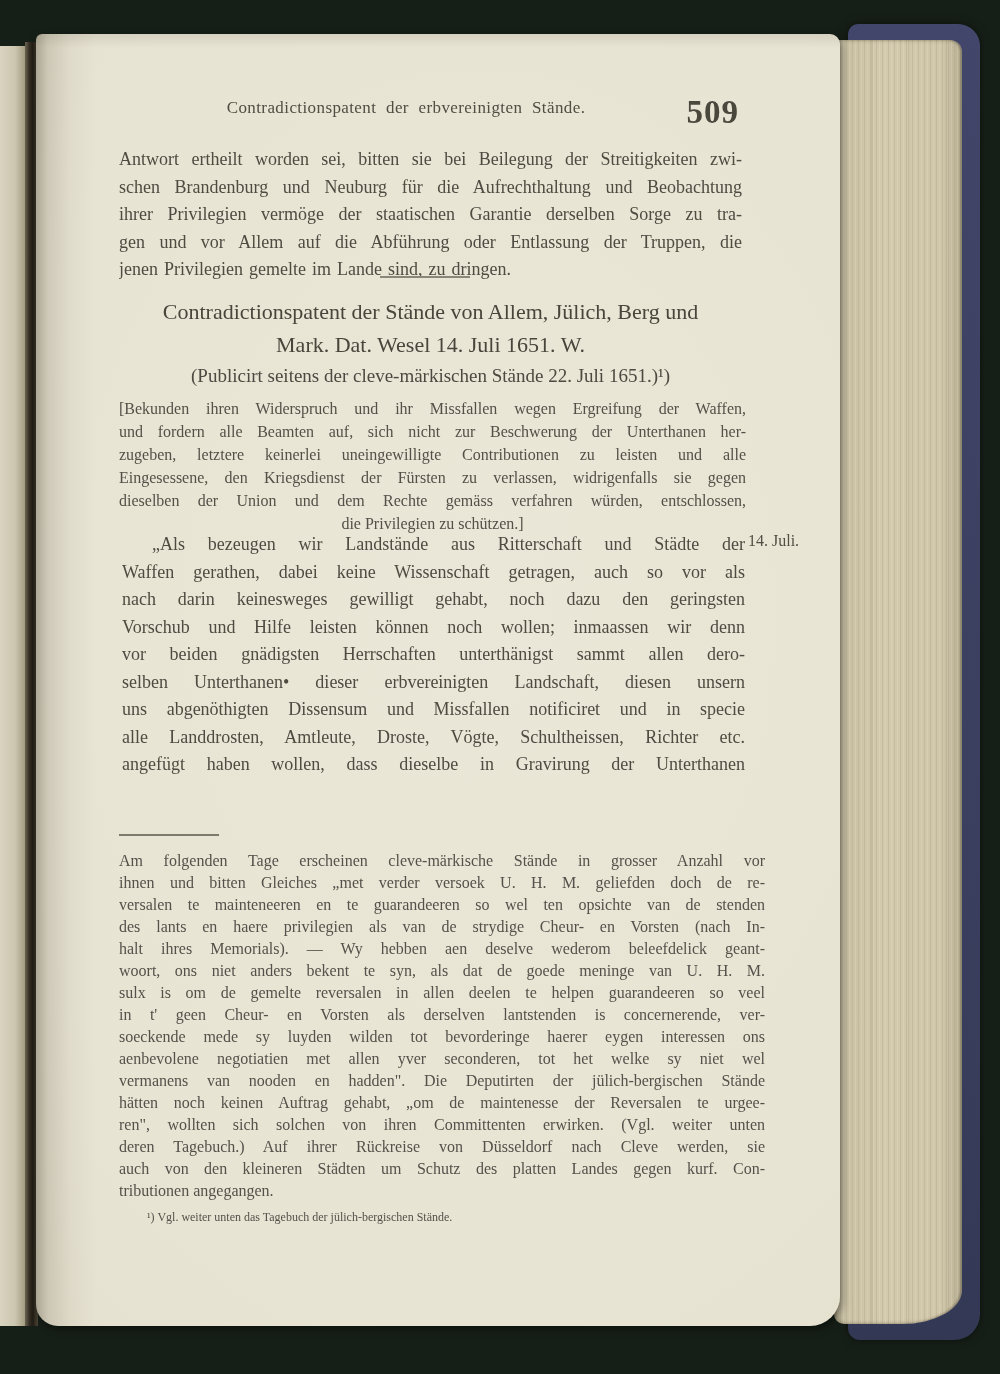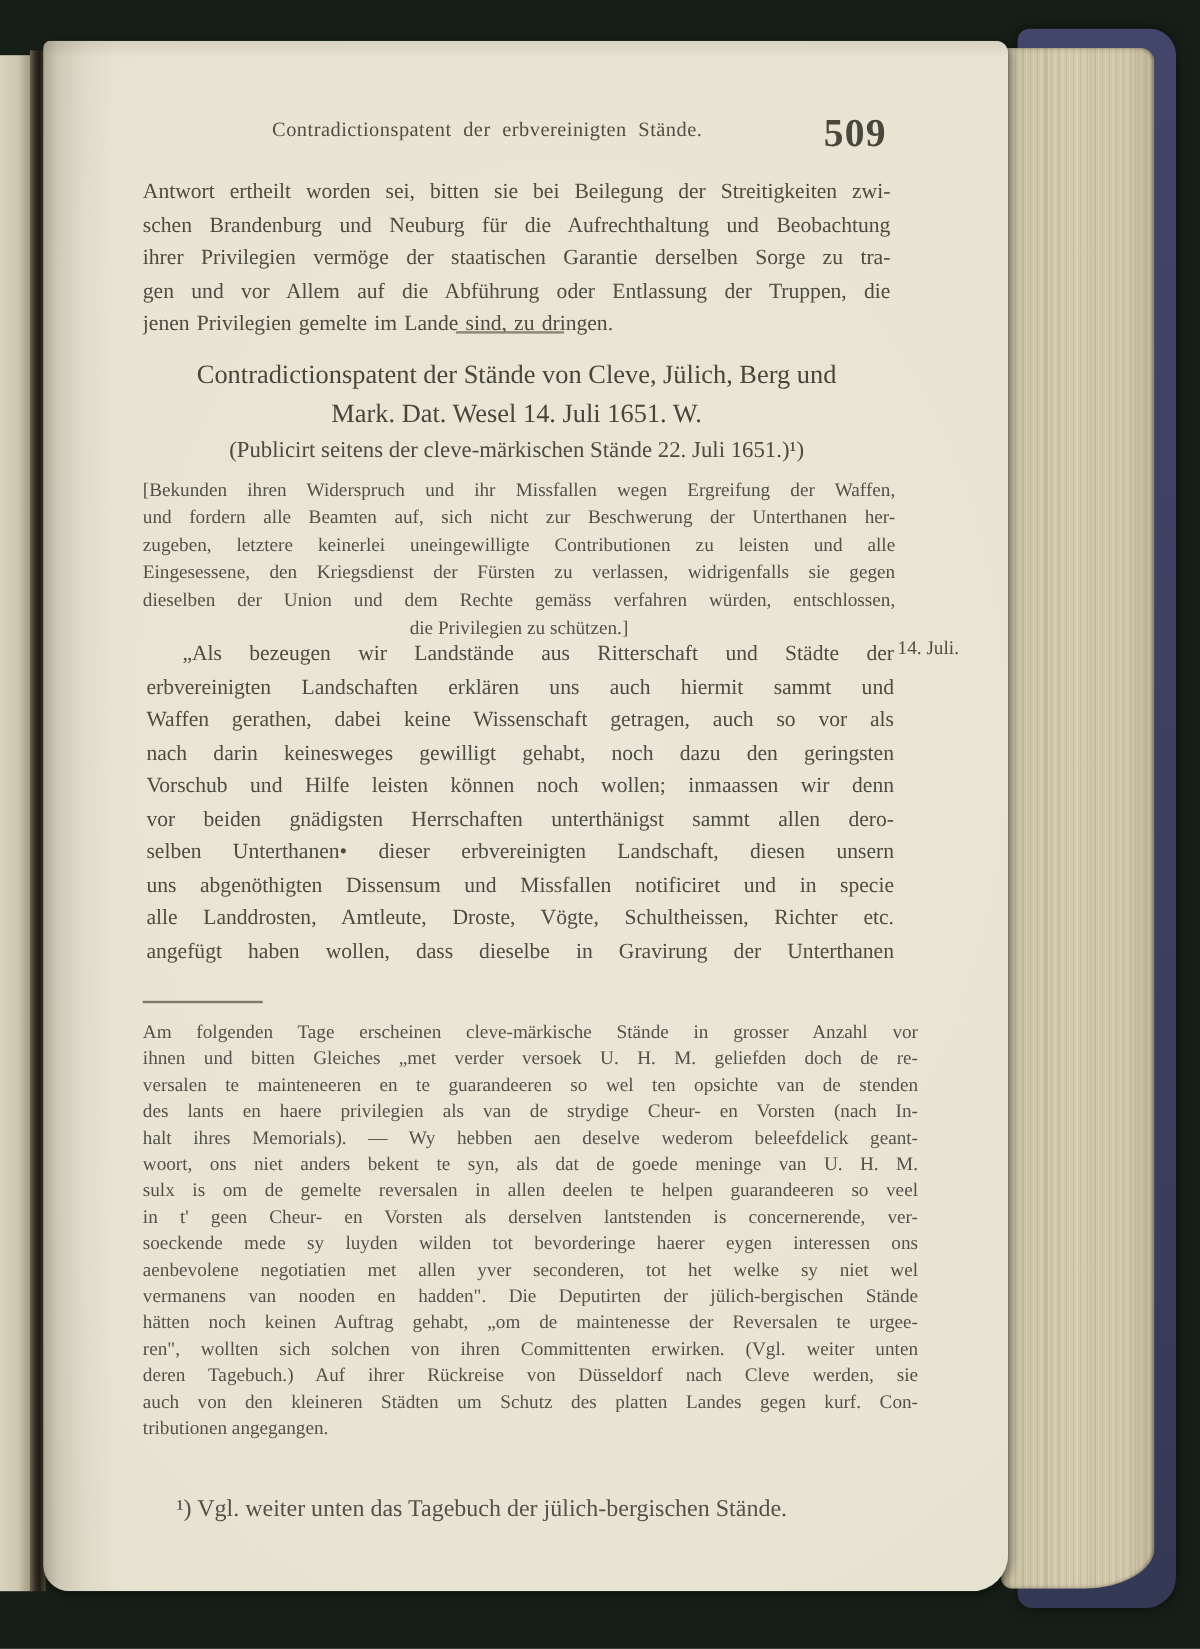--- a/index.html
+++ b/index.html
@@ -124,22 +124,22 @@
   
   .footnote-rule {
     top: 800px; left: 0; width: 100px; height: 2px;
     background: #7d796c;
   }
   
   .footnote-cont { top: 816px; left: 0; width: 646px; font-size: 16px; color: #54514a; }
   .footnote-cont .line { line-height: 22px; height: 22px; }
   .footnote-cont .line:last-child { text-align-last: left; }
   .footnote-1 {
-    top: 1212px; left: 0; width: 646px;
-    font-size: 20px; color: #54514a; text-indent: 28px;
+    top: 1172px; left: 0; width: 646px;
+    font-size: 12px; color: #54514a; text-indent: 28px;
     line-height: 22px;
   }
 </style>
 </head>
 <body>
 
 <div class="scene">
 
   <div class="cover-edge"></div>
   <div class="fore-edge"></div>
@@ -159,38 +159,37 @@
           <div class="line">Antwort ertheilt worden sei, bitten sie bei Beilegung der Streitigkeiten zwi-</div>
           <div class="line">schen Brandenburg und Neuburg für die Aufrechthaltung und Beobachtung</div>
           <div class="line">ihrer Privilegien vermöge der staatischen Garantie derselben Sorge zu tra-</div>
           <div class="line">gen und vor Allem auf die Abführung oder Entlassung der Truppen, die</div>
           <div class="line">jenen Privilegien gemelte im Lande sind, zu dringen.</div>
         </div>
 
       <div class="block divider-center"></div>
 
       <div class="block doc-title">
-        <div class="t-line">Contradictionspatent der Stände von Cleve, Jülich, Berg und</div>
+        <div class="t-line">Contradictionspatent der Stände von Allem, Jülich, Berg und</div>
         <div class="t-line">Mark. Dat. Wesel 14. Juli 1651. W.</div>
       </div>
 
       <div class="block doc-subtitle">(Publicirt seitens der cleve-märkischen Stände 22. Juli 1651.)¹)</div>
 
       <div class="block summary">
           <div class="line">[Bekunden ihren Widerspruch und ihr Missfallen wegen Ergreifung der Waffen,</div>
           <div class="line">und fordern alle Beamten auf, sich nicht zur Beschwerung der Unterthanen her-</div>
           <div class="line">zugeben, letztere keinerlei uneingewilligte Contributionen zu leisten und alle</div>
           <div class="line">Eingesessene, den Kriegsdienst der Fürsten zu verlassen, widrigenfalls sie gegen</div>
           <div class="line">dieselben der Union und dem Rechte gemäss verfahren würden, entschlossen,</div>
           <div class="line">die Privilegien zu schützen.]</div>
         </div>
 
       <div class="block body-para">
           <div class="line">„Als bezeugen wir Landstände aus Ritterschaft und Städte der</div>
-          <div class="line">erbvereinigten Landschaften erklären uns auch hiermit sammt und</div>
           <div class="line">Waffen gerathen, dabei keine Wissenschaft getragen, auch so vor als</div>
           <div class="line">nach darin keinesweges gewilligt gehabt, noch dazu den geringsten</div>
           <div class="line">Vorschub und Hilfe leisten können noch wollen; inmaassen wir denn</div>
           <div class="line">vor beiden gnädigsten Herrschaften unterthänigst sammt allen dero-</div>
           <div class="line">selben Unterthanen• dieser erbvereinigten Landschaft, diesen unsern</div>
           <div class="line">uns abgenöthigten Dissensum und Missfallen notificiret und in specie</div>
           <div class="line">alle Landdrosten, Amtleute, Droste, Vögte, Schultheissen, Richter etc.</div>
           <div class="line">angefügt haben wollen, dass dieselbe in Gravirung der Unterthanen</div>
         </div>
 

